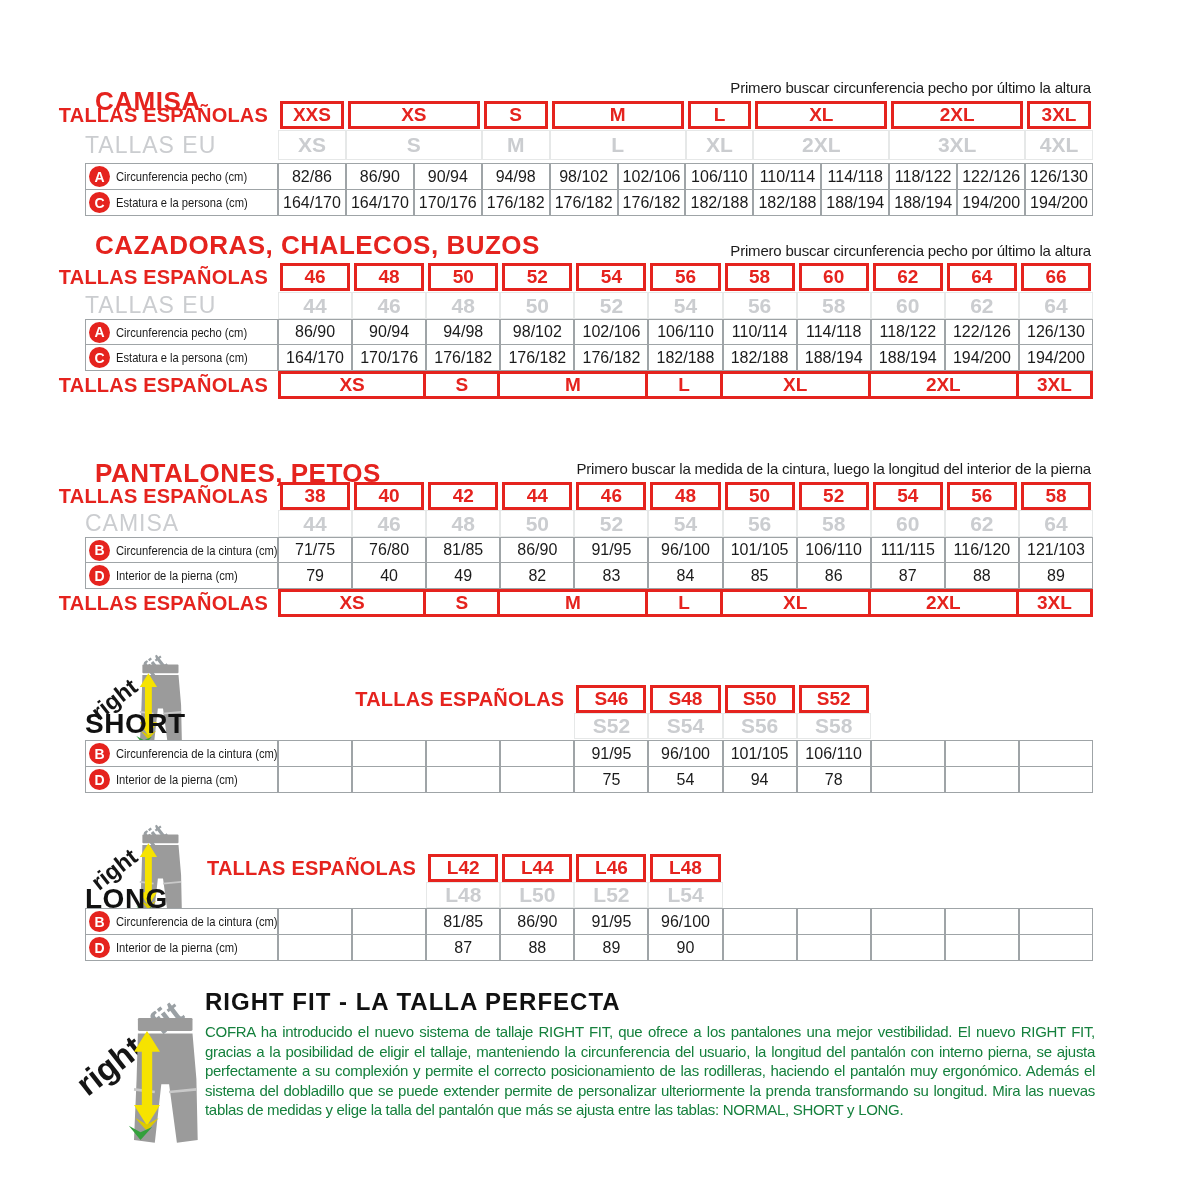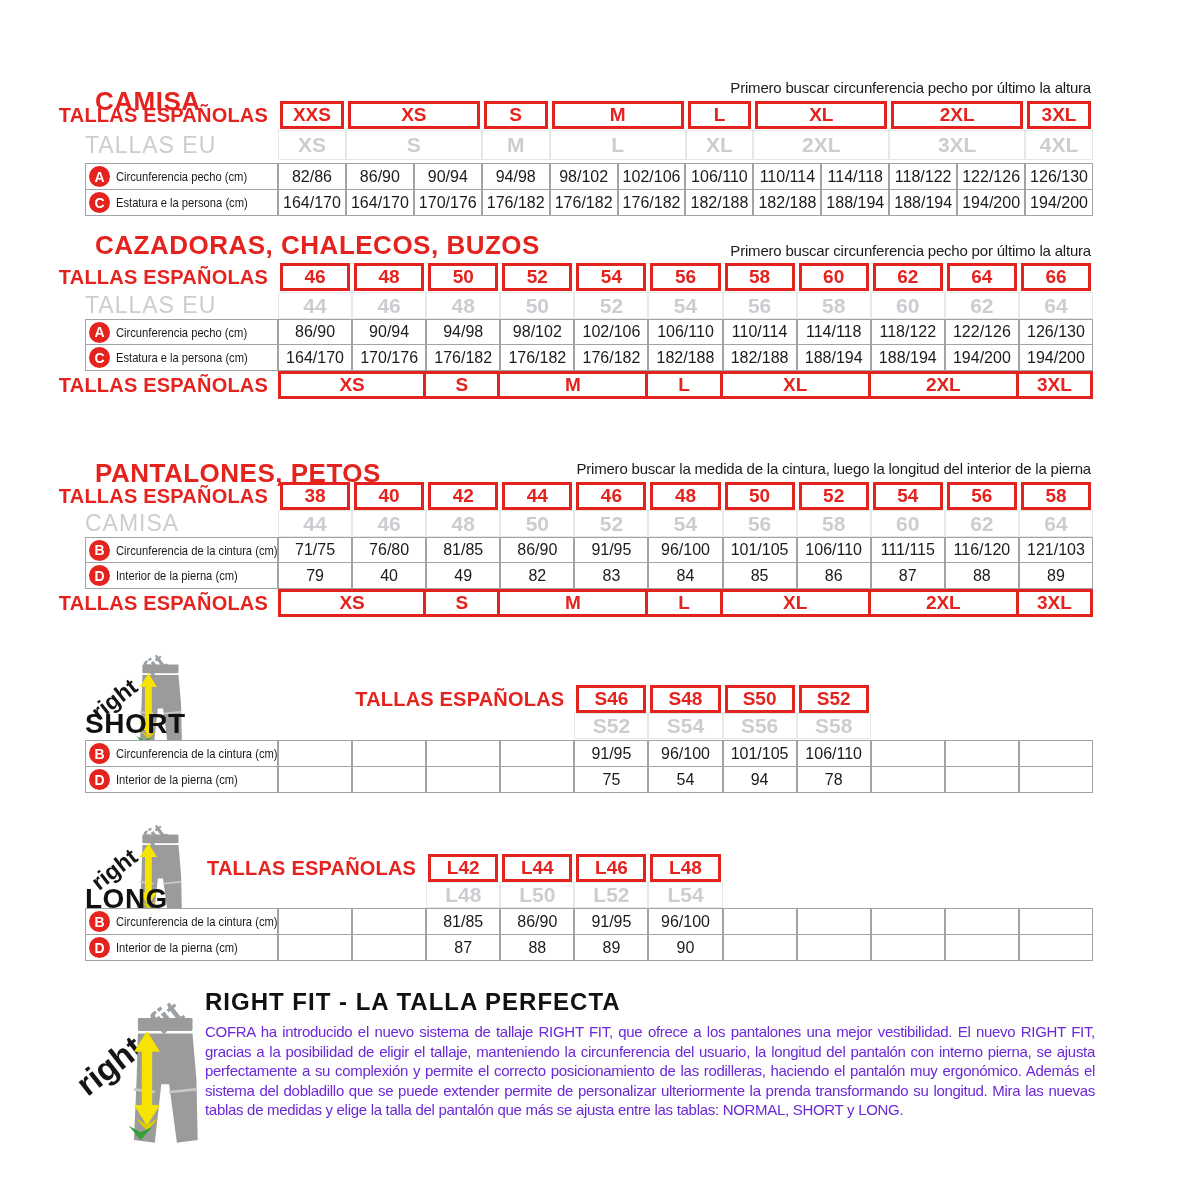--- a/index.html
+++ b/index.html
@@ -36,21 +36,21 @@
   .logo.sm{width:88px;height:96px;}
   .logo.sm .lr{font-size:23px;left:-8px;top:34px;}
   .logo.sm .lf{font-size:23px;left:47px;top:0;}
   .logo.sm svg{left:34px;top:10px;width:52px;height:86px;}
   .logo.bg{width:120px;height:158px;}
   .logo.bg .lr{font-size:33px;left:-14px;top:58px;}
   .logo.bg .lf{font-size:33px;left:64px;top:10px;}
   .logo.bg svg{left:34px;top:24px;width:78px;height:132px;}
   .rf-title{position:absolute;margin:0;font-size:24px;font-weight:bold;letter-spacing:1px;color:#111;white-space:nowrap;}
   .rf-para{position:absolute;margin:0;width:890px;font-size:15px;line-height:19.5px;letter-spacing:-.3px;
-           color:#6d28d9;text-align:justify;}
+           color:#15803d;text-align:justify;}
 </style>
 </head>
 <body>
 
 <div id="page">
 
   <section class="sec" style="top:70px">
     <h2 class="stitle" style="left:10px;top:16px">CAMISA</h2>
     <div class="note" style="right:2px;top:9px">Primero buscar circunferencia pecho por último la altura</div>
 

